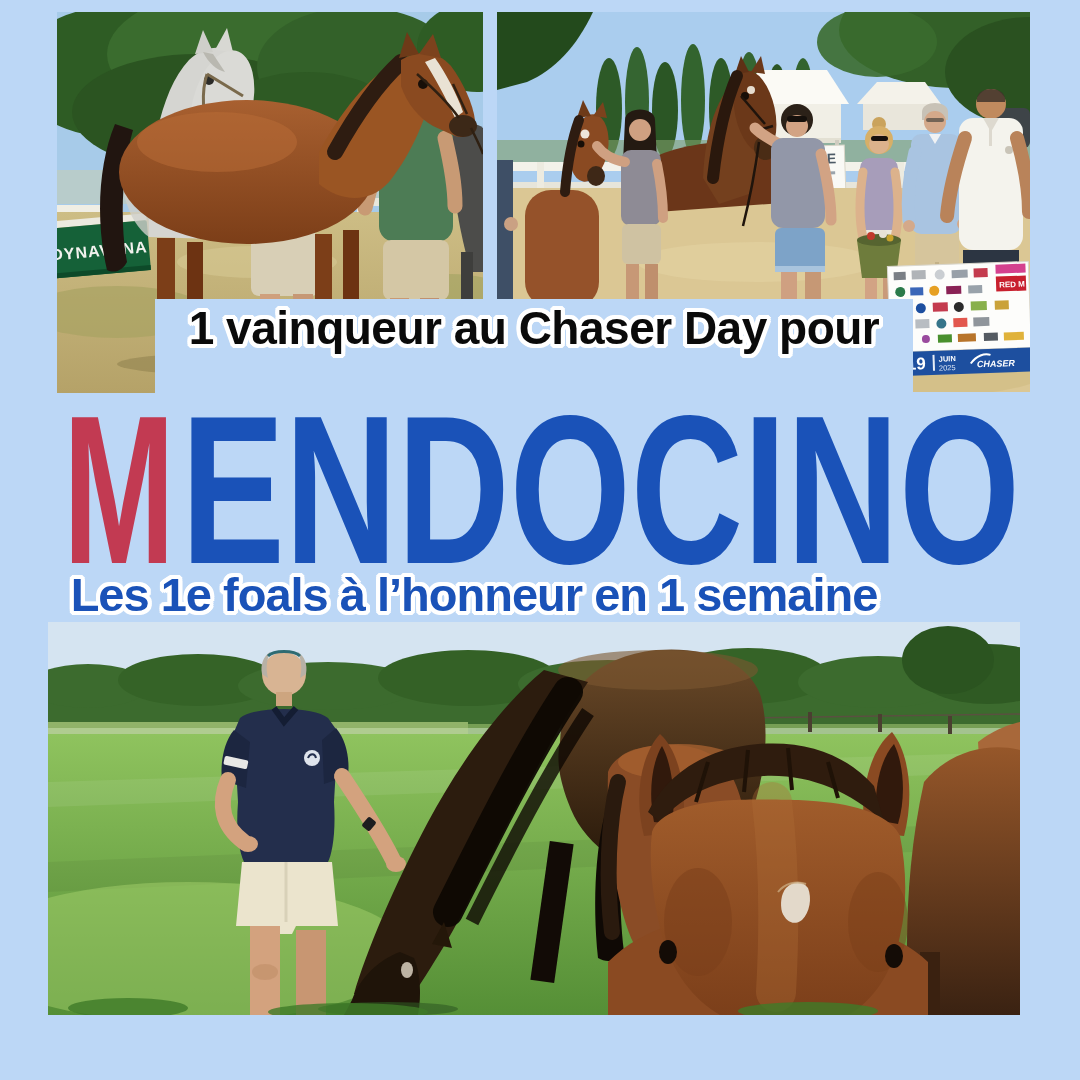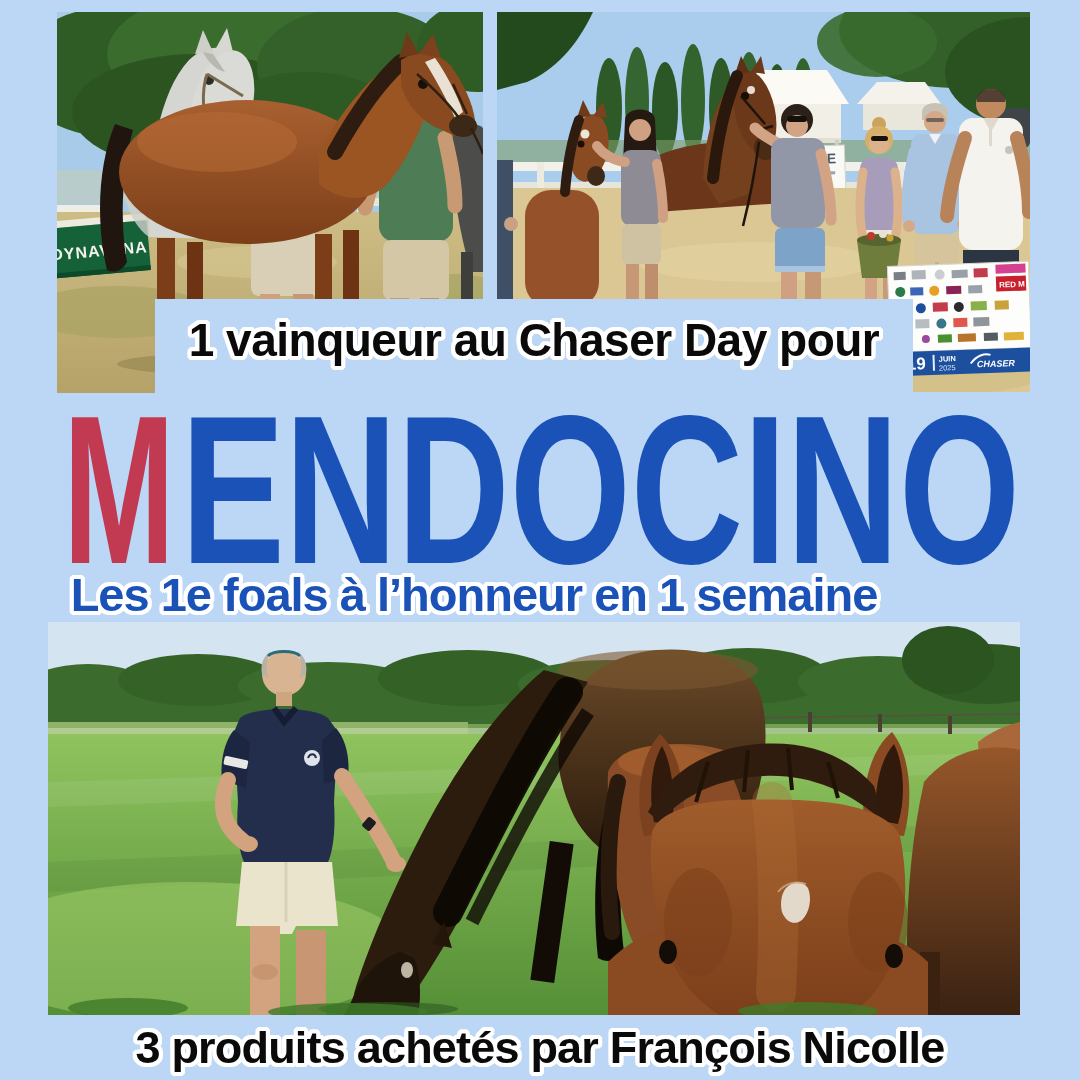--- a/index.html
+++ b/index.html
@@ -9,21 +9,21 @@
     font-family:"Liberation Sans",sans-serif;
   }
   .canvas{position:relative;width:1080px;height:1080px;overflow:hidden;background:#BCD7F6;}
   .photo{position:absolute;display:block;}
   .p1{left:57px;top:12px;width:426px;height:381px;}
   .p2{left:497px;top:12px;width:533px;height:380px;}
   .p3{left:48px;top:622px;width:972px;height:393px;}
 
   .caption-band{
     position:absolute;left:155px;top:299px;width:758px;height:112px;
-    background:#BCD7F6;text-align:center;padding-top:15px;box-sizing:border-box;
+    background:#BCD7F6;text-align:center;padding-top:3px;box-sizing:border-box;
   }
   .cap{
     font-weight:bold;font-size:46px;line-height:52px;color:#0a0a0a;
     letter-spacing:-0.5px;white-space:nowrap;
   }
   .ow{
     text-shadow:
       4px 0 0 #fff,-4px 0 0 #fff,0 4px 0 #fff,0 -4px 0 #fff,
       3px 3px 0 #fff,-3px 3px 0 #fff,3px -3px 0 #fff,-3px -3px 0 #fff,
       2px 4px 0 #fff,-2px 4px 0 #fff,2px -4px 0 #fff,-2px -4px 0 #fff,
@@ -493,15 +493,14 @@
       <ellipse cx="620" cy="330" rx="9" ry="12" fill="#140c06"></ellipse>
       <ellipse cx="846" cy="334" rx="9" ry="12" fill="#140c06"></ellipse>
     </g>
     <g fill="#3f7a28" opacity="0.8">
       <ellipse cx="80" cy="386" rx="60" ry="10"></ellipse>
       <ellipse cx="300" cy="390" rx="80" ry="9"></ellipse>
       <ellipse cx="760" cy="389" rx="70" ry="9"></ellipse>
     </g>
   </svg>
 
-  <div class="caption-bottom cap ow">3 produits achetés par François Nicolle</div>
 
 </div>
 
 </body></html>

